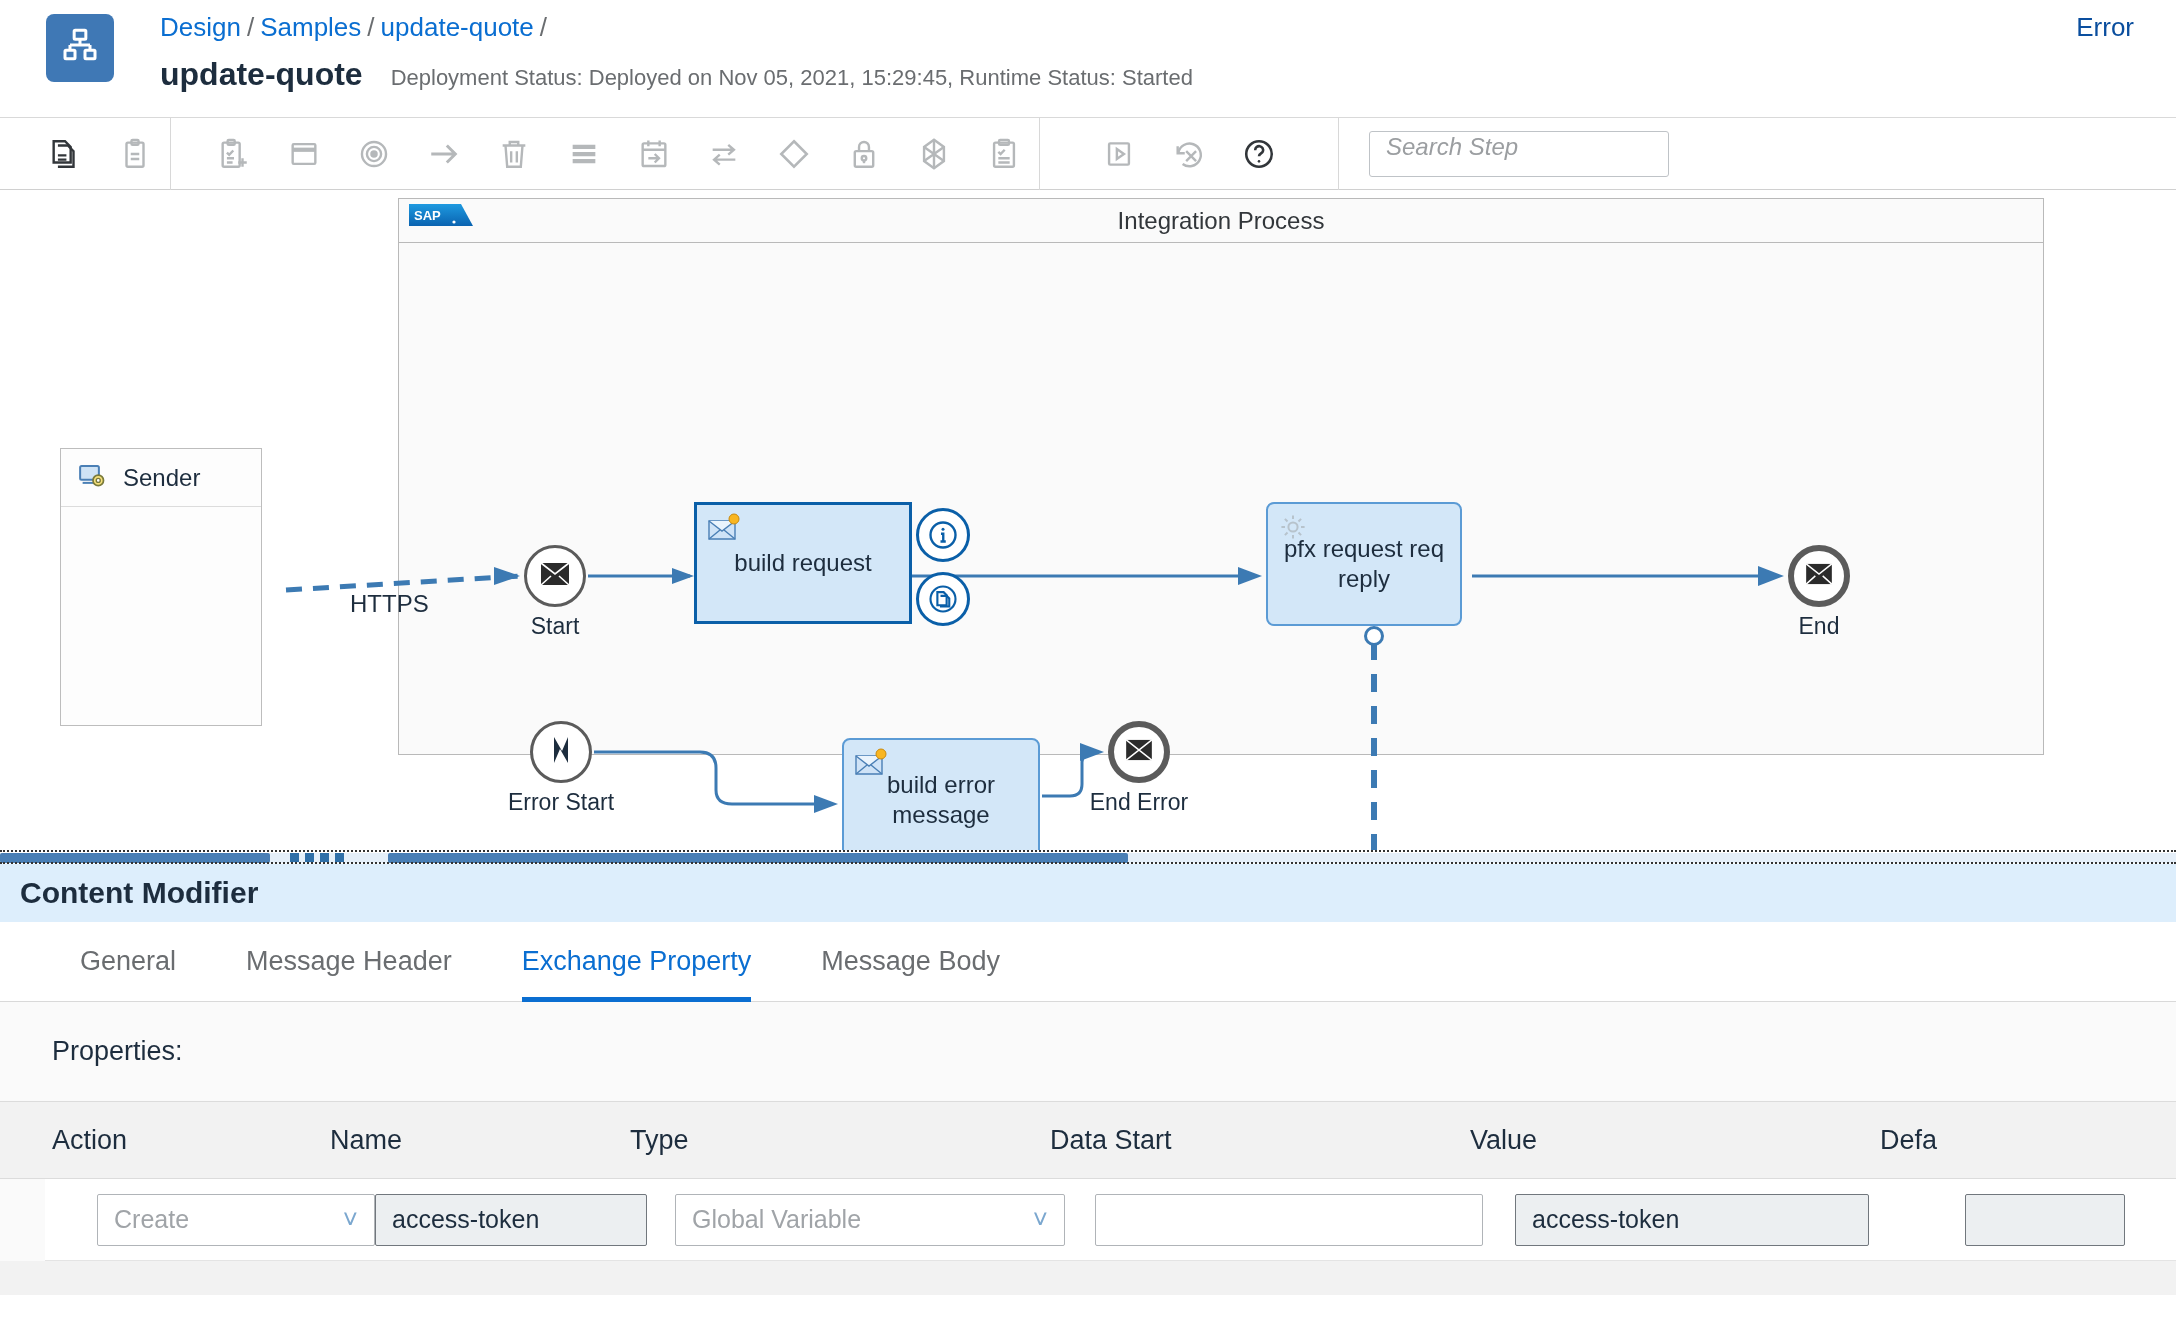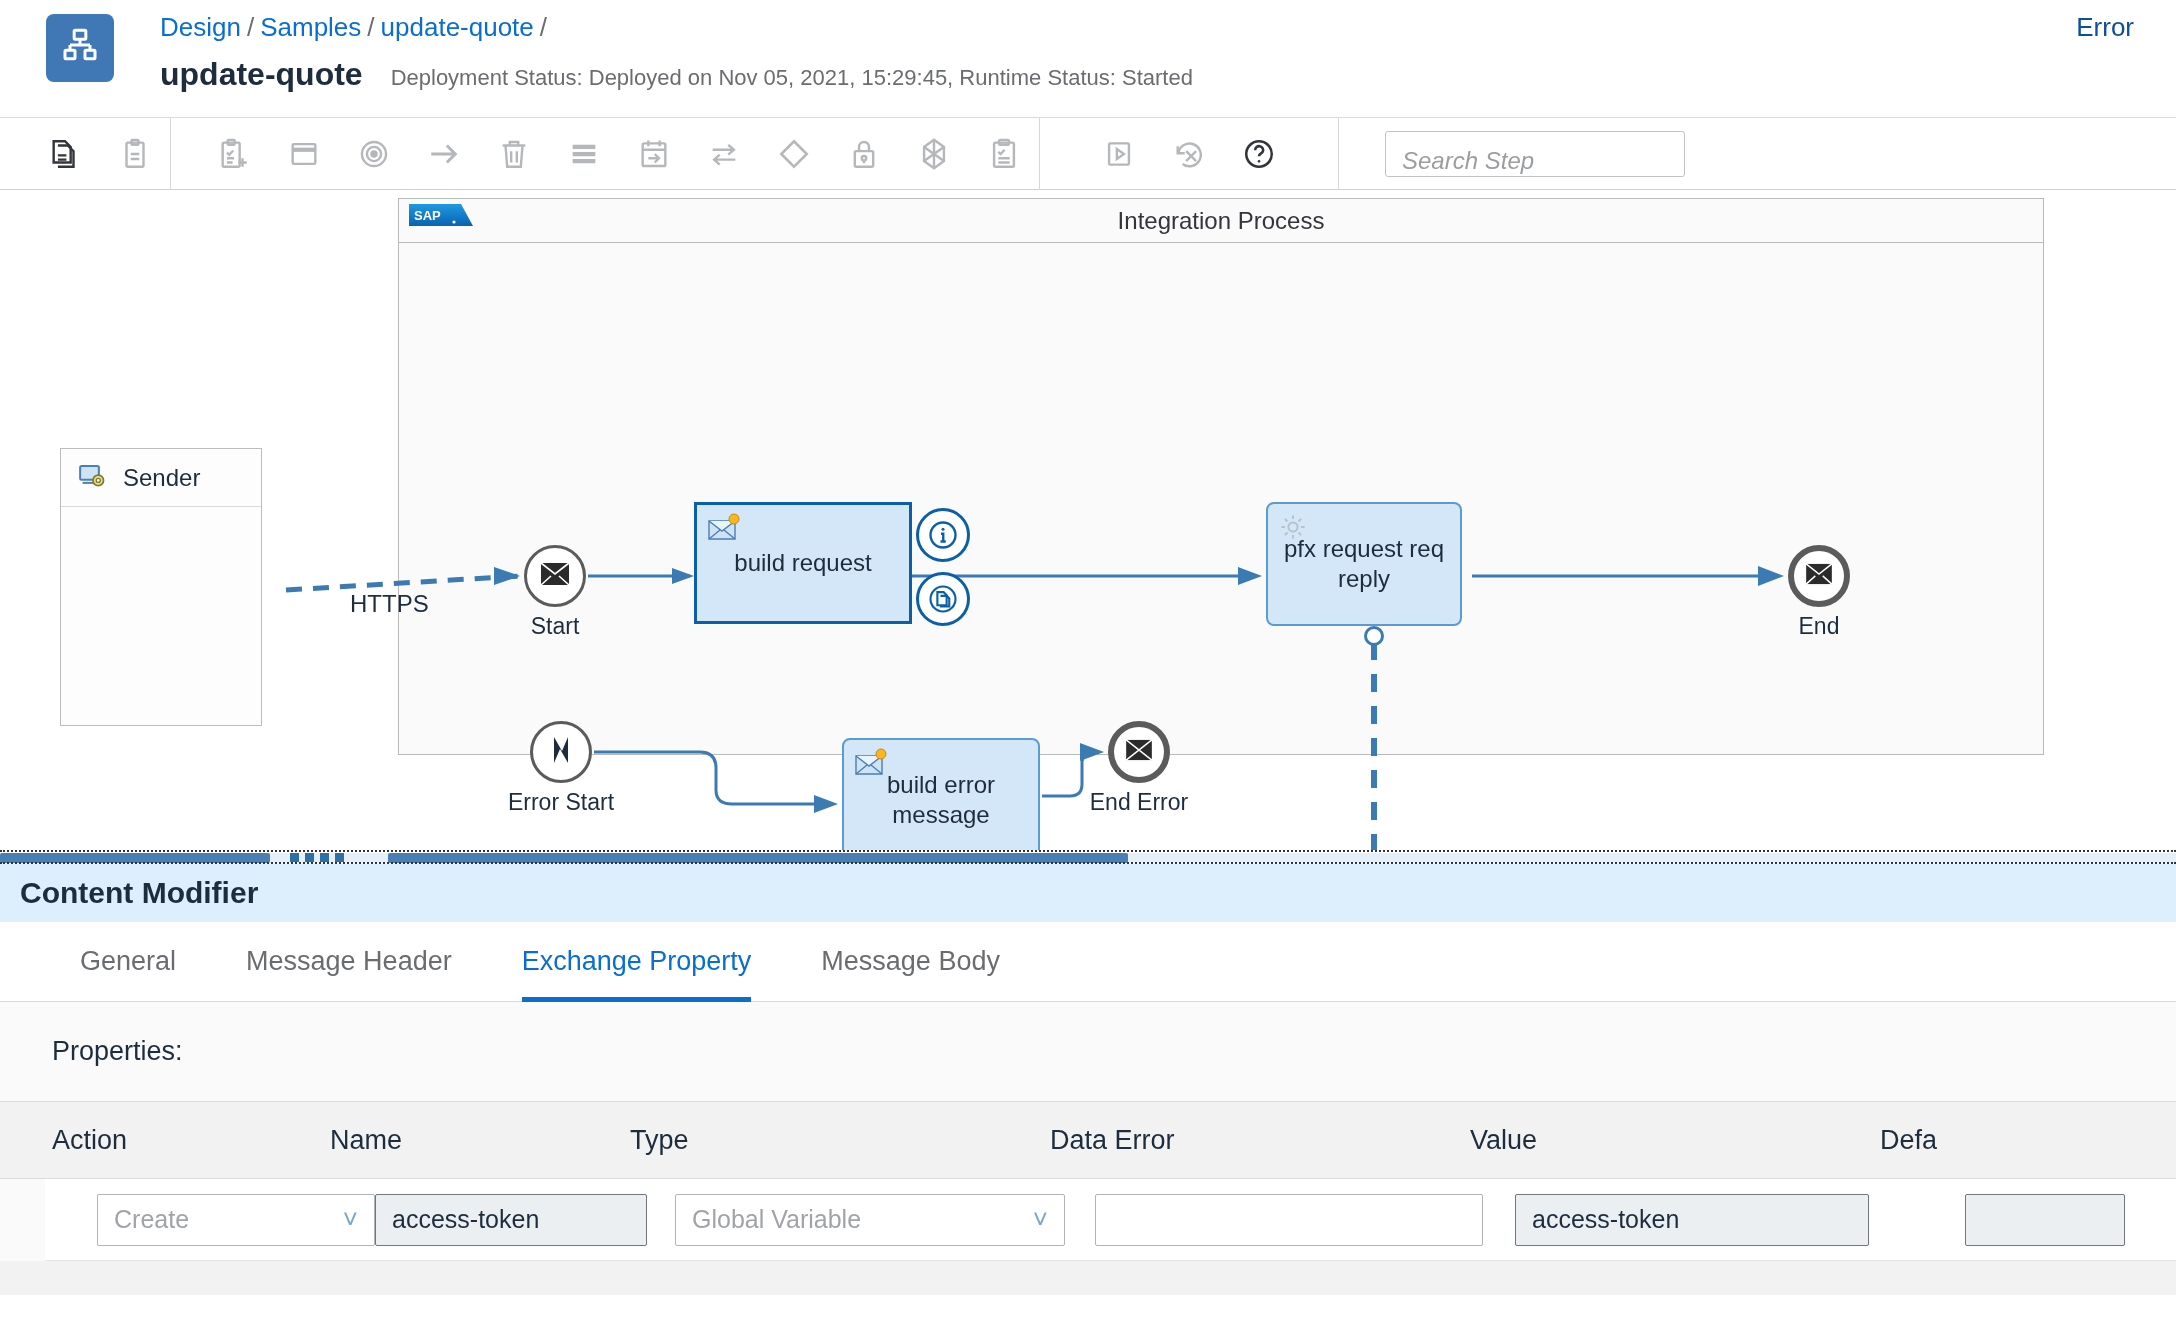--- a/index.html
+++ b/index.html
@@ -60,25 +60,25 @@
     display: flex; align-items: center; justify-content: center;
     cursor: pointer;
   }
   .tb-btn svg { width: 34px; height: 34px; }
   .tb-btn.g svg { stroke: #b5b8ba; fill: none; }
   .tb-btn.d svg { stroke: #32363a; fill: none; }
   .tb-spacer-a { width: 30px; }
   .tb-spacer-b { width: 28px; }
   .tb-spacer-c { width: 44px; }
   .search-wrap {
-    margin-left: 46px;
+    margin-left: 30px;
     width: 300px; height: 46px;
     border: 1px solid #bfc3c7; border-radius: 3px;
     background: #fff;
-    display: flex; align-items: flex-end;
+    display: flex; align-items: flex-start;
     padding: 0 14px;
     overflow: hidden;
   }
   .search-wrap input {
     border: none; outline: none;
     width: 100%; font-size: 24px;
     font-style: italic; color: #8c8c8c;
     font-family: "Liberation Sans", sans-serif;
     background: transparent;
   }
@@ -593,21 +593,21 @@
     </div>
 
     <div class="props-body">
       <div class="props-label">Properties:</div>
 
       <div class="tbl">
         <div class="tbl-head">
           <div class="th c1">Action</div>
           <div class="th c2">Name</div>
           <div class="th c3">Type</div>
-          <div class="th c4">Data Error</div>
+          <div class="th c4">Data Start</div>
           <div class="th c5">Value</div>
           <div class="th c6">Defa</div>
         </div>
 
         <div class="tbl-row">
           <div class="c1">
             <div class="fld sel ph" style="width:278px">
               <span>Create</span>
               <span class="chev">˅</span>
             </div>

